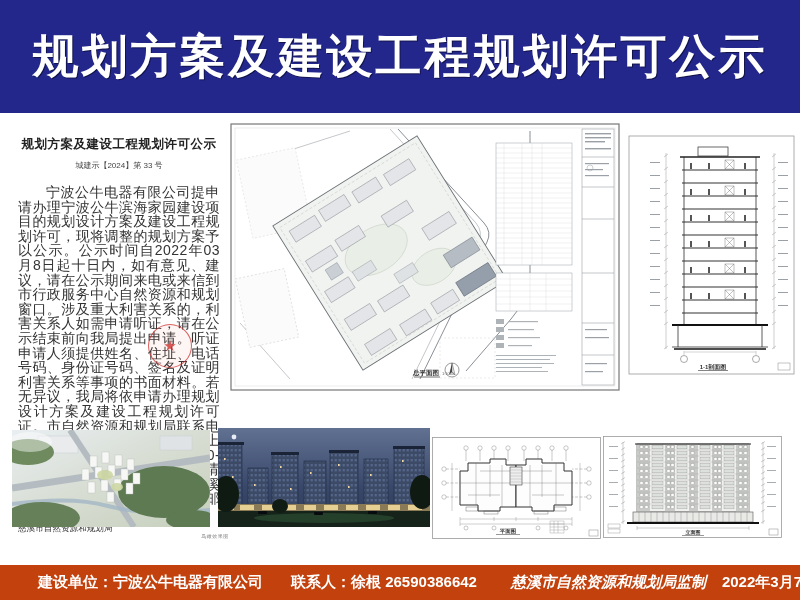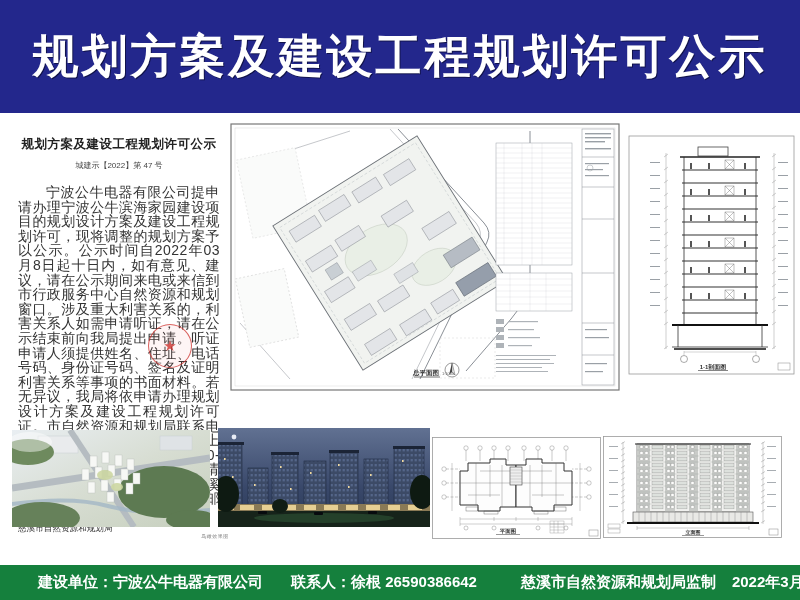--- a/index.html
+++ b/index.html
@@ -3,26 +3,26 @@
 <meta charset="utf-8">
 <style>
   html,body{margin:0;padding:0;}
   .poster{position:relative;width:764px;height:600px;background:#ffffff;overflow:hidden;
           font-family:"Liberation Sans","DejaVu Sans",sans-serif;padding-left:45px;}
   
   .hdr{position:absolute;left:0;top:0;width:800px;height:113px;background:#23278c;
        display:flex;align-items:center;justify-content:center;}
   .hdr h1{margin:0;color:#fff;font-size:46px;font-weight:bold;letter-spacing:3px;
           text-shadow:1px 1px 0 #11134a;}
-  .ftr{position:absolute;left:0;top:565px;width:800px;height:35px;background:#15803d;
+  .ftr{position:absolute;left:0;top:565px;width:800px;height:35px;background:#c2410c;
        color:#fff;display:flex;align-items:center;font-size:15px;font-weight:bold;}
   .ftr span{white-space:nowrap;}
   .ftr .seg1{margin-left:38px;}
   .ftr .seg2{margin-left:28px;}
-  .ftr .seg3{margin-left:44px;}
+  .ftr .seg3{margin-left:34px;font-style:italic;}
   .ftr .seg4{margin-left:16px;}
   
   .notice{position:absolute;left:18px;top:136px;width:202px;height:290px;color:#3a3a3a;}
   .notice .t{font-size:12.5px;font-weight:bold;text-align:center;color:#222;letter-spacing:.5px;}
   .notice .no{font-size:8px;text-align:center;margin-top:7px;color:#444;}
   .notice .body{margin-top:14px;font-size:14px;line-height:14.6px;text-align:justify;
                 text-indent:2em;letter-spacing:.4px;color:#333;}
   .notice .sig{margin-top:2px;font-size:8.6px;text-align:left;padding-right:6px;color:#333;}
   .notice .dt{font-size:8.6px;text-align:right;padding-right:18px;margin-top:5px;color:#333;}
   .seal{position:absolute;left:130px;top:188px;width:42px;height:42px;border:1.6px solid rgba(205,50,45,.75);
@@ -39,21 +39,21 @@
 <body>
 
 <div class="poster">
 
   <div class="hdr">
     <h1>规划方案及建设工程规划许可公示</h1>
   </div>
 
   <div class="notice">
     <div class="t">规划方案及建设工程规划许可公示</div>
-    <div class="no">城建示【2022】第 47 号</div>
+    <div class="no">城建示【2024】第 33 号</div>
     <div class="body">宁波公牛电器有限公司提申请办理宁波公牛滨海家园建设项目的规划设计方案及建设工程规划许可，现将调整的规划方案予以公示。公示时间自2022年03月8日起十日内，如有意见、建议，请在公示期间来电或来信到市行政服务中心自然资源和规划窗口。涉及重大利害关系的，利害关系人如需申请听证，请在公示结束前向我局提出申请。听证申请人须提供姓名、住址、电话号码、身份证号码、签名及证明利害关系等事项的书面材料。若无异议，我局将依申请办理规划设计方案及建设工程规划许可证。市自然资源和规划局联系电话：63961126、63961746（上午8:00-11:30，下午1:30-4:30，节假日除外）、来信请寄：慈溪市三北大街777号慈溪市行政服务中心101#窗口，邮编：315300。</div>
     <div class="sig">慈溪市自然资源和规划局</div>
     <div class="seal">★</div>
   </div>
 
   <div class="sheet" style="left:230px;top:123px;">
     <svg width="390" height="268" viewBox="0 0 390 268">
       <rect x="1" y="1" width="388" height="266" fill="#fff" stroke="#777" stroke-width="1.2"></rect>
       <rect x="5" y="5" width="380" height="258" fill="none" stroke="#cfcfcf" stroke-width="0.4"></rect>
 

